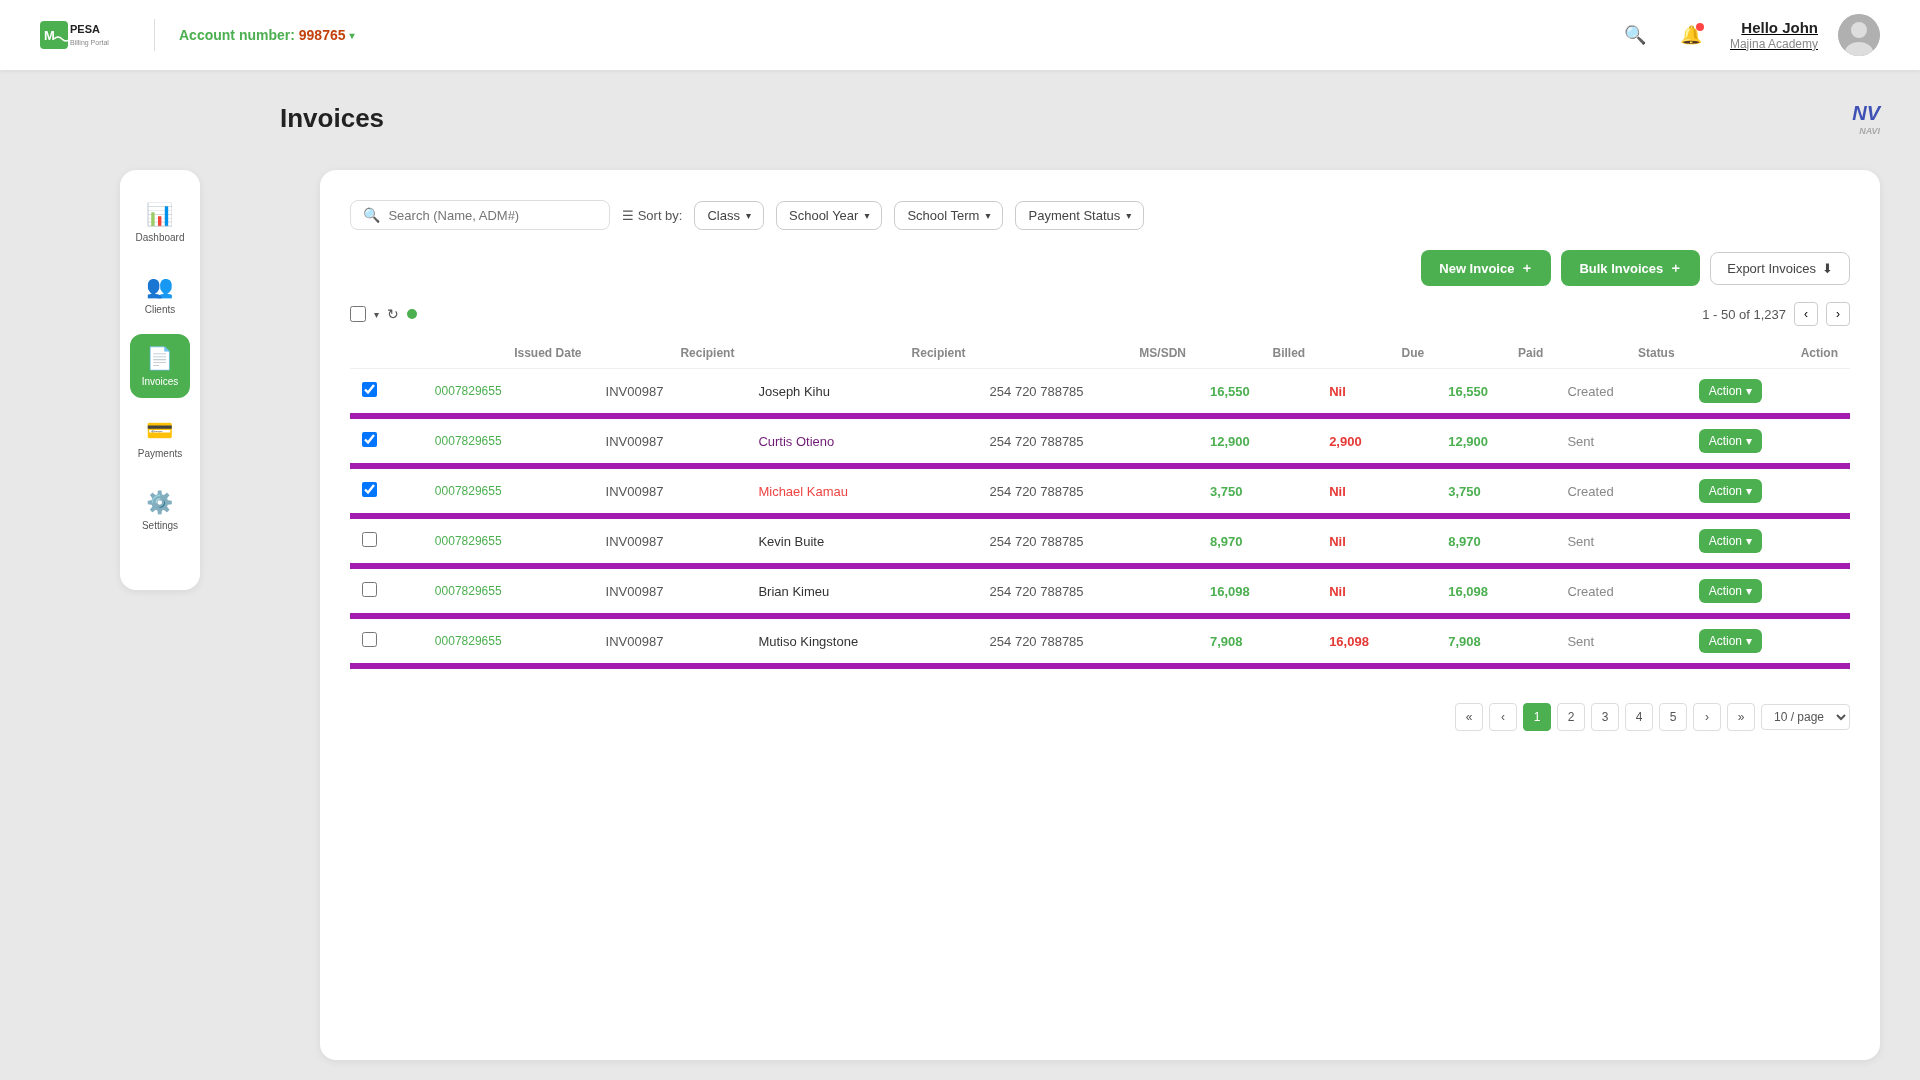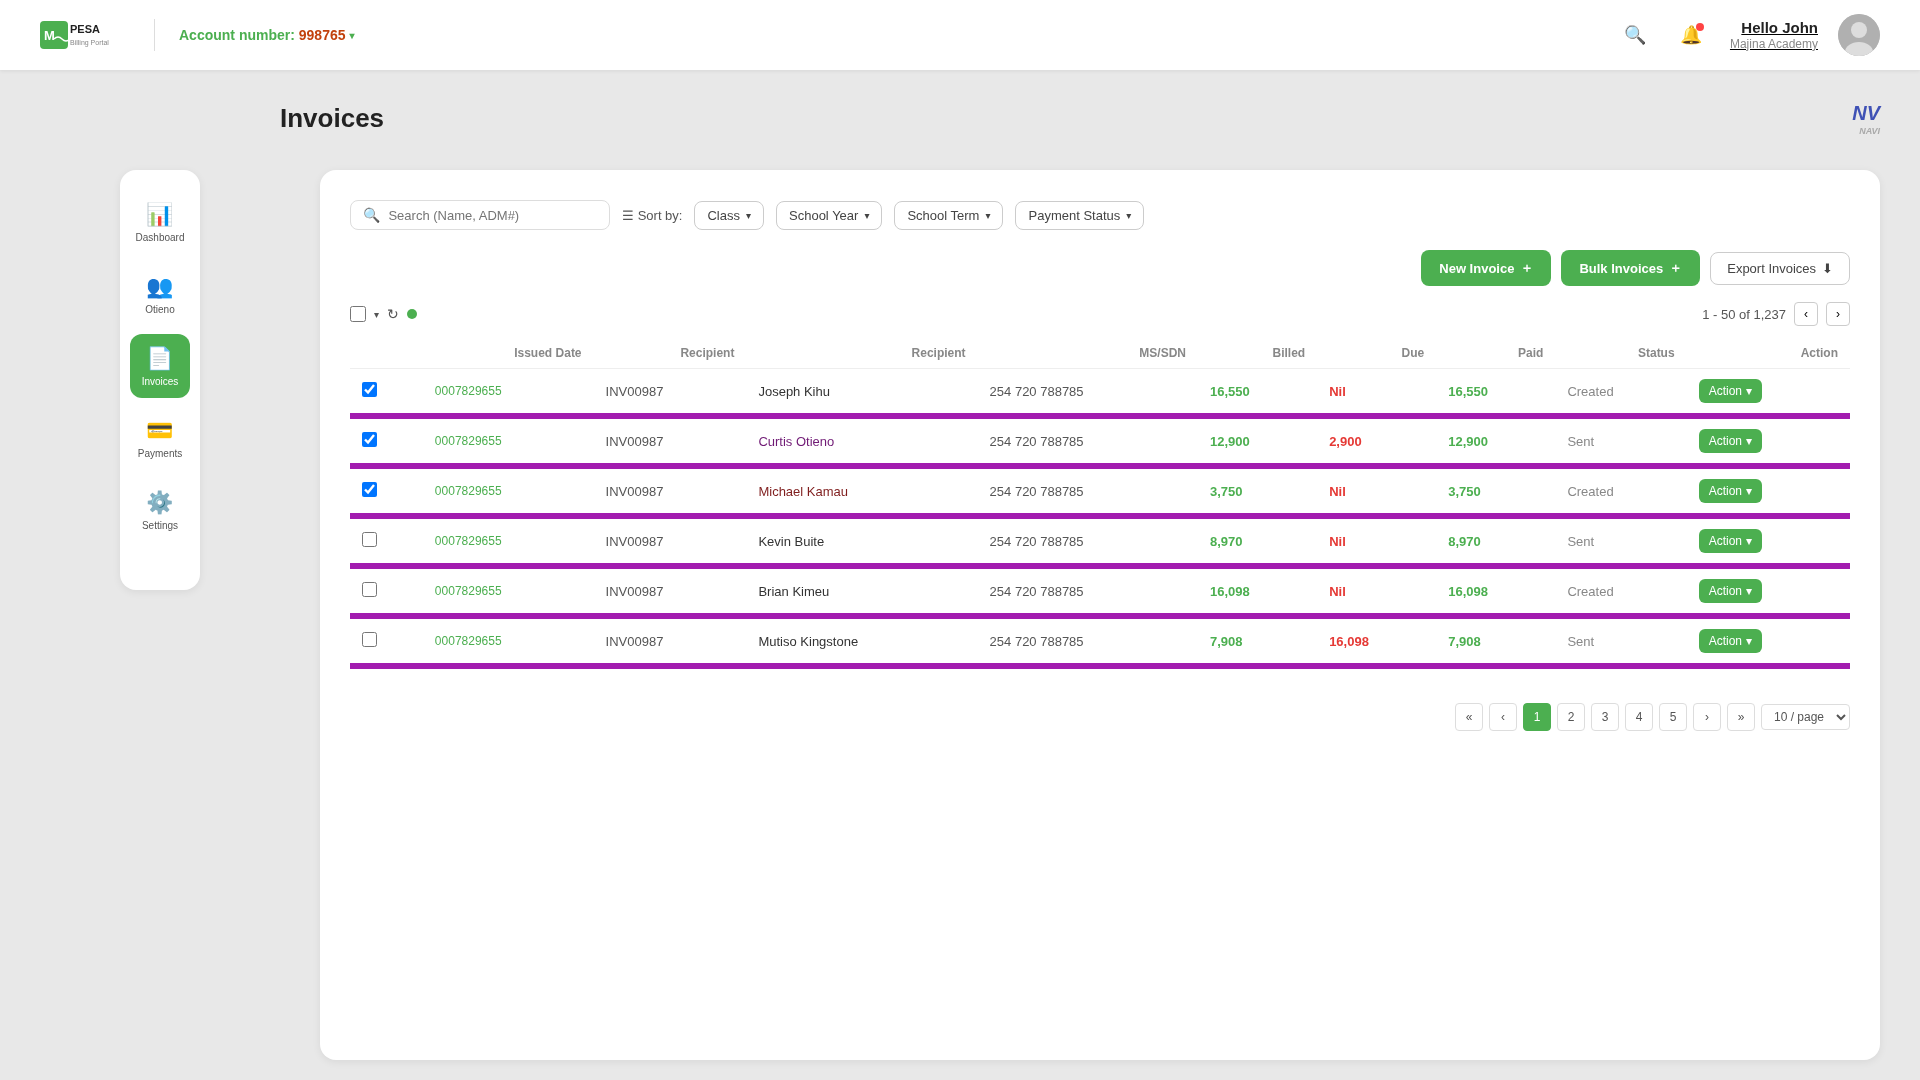--- a/index.html
+++ b/index.html
@@ -481,21 +481,21 @@
       </div>
     </div>
 
     <aside class="sidebar">
       <div class="sidebar-item">
         <span class="sidebar-icon">📊</span>
         <span class="sidebar-label">Dashboard</span>
       </div>
       <div class="sidebar-item">
         <span class="sidebar-icon">👥</span>
-        <span class="sidebar-label">Otieno</span>
+        <span class="sidebar-label">Clients</span>
       </div>
       <div class="sidebar-item active">
         <span class="sidebar-icon">📄</span>
         <span class="sidebar-label">Invoices</span>
       </div>
       <div class="sidebar-item">
         <span class="sidebar-icon">💳</span>
         <span class="sidebar-label">Payments</span>
       </div>
       <div class="sidebar-item">
@@ -605,21 +605,21 @@
     <td>
       <button class="action-dropdown">
         Action <span>▾</span>
       </button>
     </td>
   </tr>
             <tr>
     <td><input type="checkbox" class="row-check" checked="" style=""></td>
     <td style="color:#4CAF50;font-size:12px;">0007829655</td>
     <td style="color:#555;">INV00987</td>
-    <td style="color:#7f1d1d;">Michael Kamau</td>
+    <td style="color:#ef4444;">Michael Kamau</td>
     <td style="color:#555;">254 720 788785</td>
     <td class="td-green">3,750</td>
     <td class="td-nil">Nil</td>
     <td class="td-green">3,750</td>
     <td style="color:#888;">Created</td>
     <td>
       <button class="action-dropdown">
         Action <span>▾</span>
       </button>
     </td>

